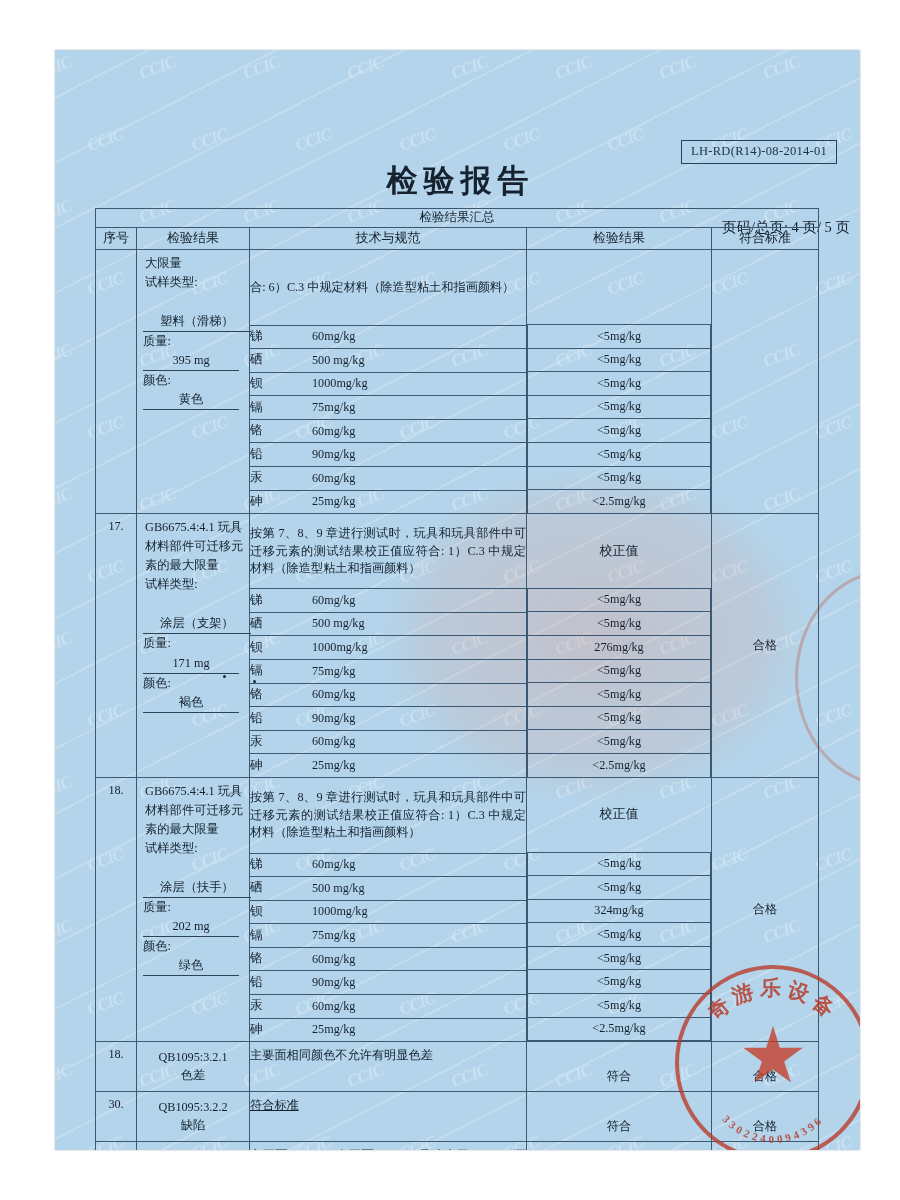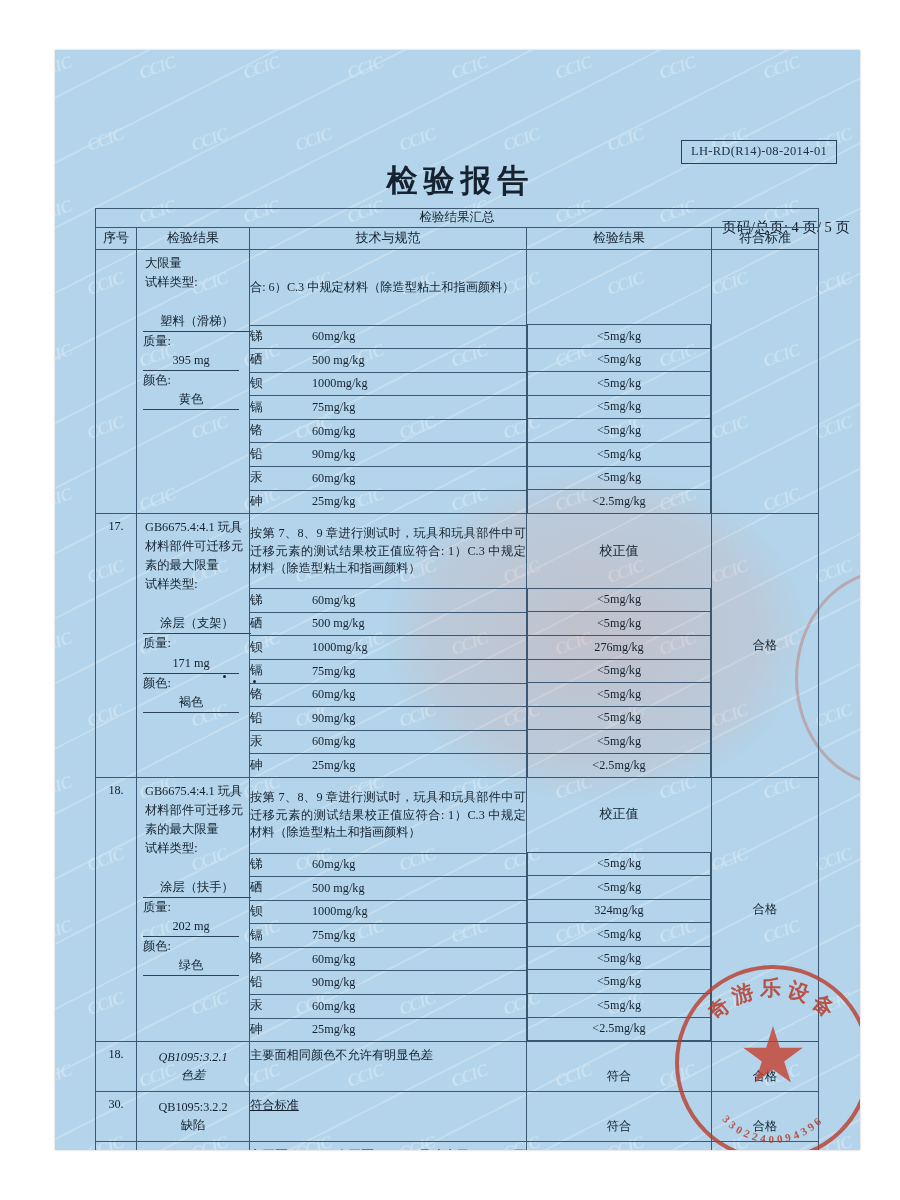--- a/index.html
+++ b/index.html
@@ -773,21 +773,21 @@
                 <tr>
                   <td class="elem-name" style="border:none;">砷</td>
                   <td class="elem-val" style="border:none;">25mg/kg</td>
                 </tr>
               </tbody>
             </table>
           </td>
         </tr>
         <tr>
           <td class="c-no" style="vertical-align:top;padding:4px 0 0 0;">18.</td>
-          <td class="c-item center" style="padding:4px 14px;font-style:italic;">
+          <td class="c-item center" style="padding:4px 14px;">
             <div>QB1095:3.2.1</div>
             <div>色差</div>
           </td>
           <td class="c-spec specpad just" style="height:44px;vertical-align:top;padding-top:5px;">主要面相同颜色不允许有明显色差</td>
           <td class="c-res" style="vertical-align:bottom;padding-bottom:6px;">符合</td>
           <td class="c-ver" style="vertical-align:bottom;padding-bottom:6px;">合格</td>
         </tr>
         <tr>
           <td class="c-no" style="vertical-align:top;padding:4px 0 0 0;">30.</td>
           <td class="c-item center" style="padding:4px 2px;">

